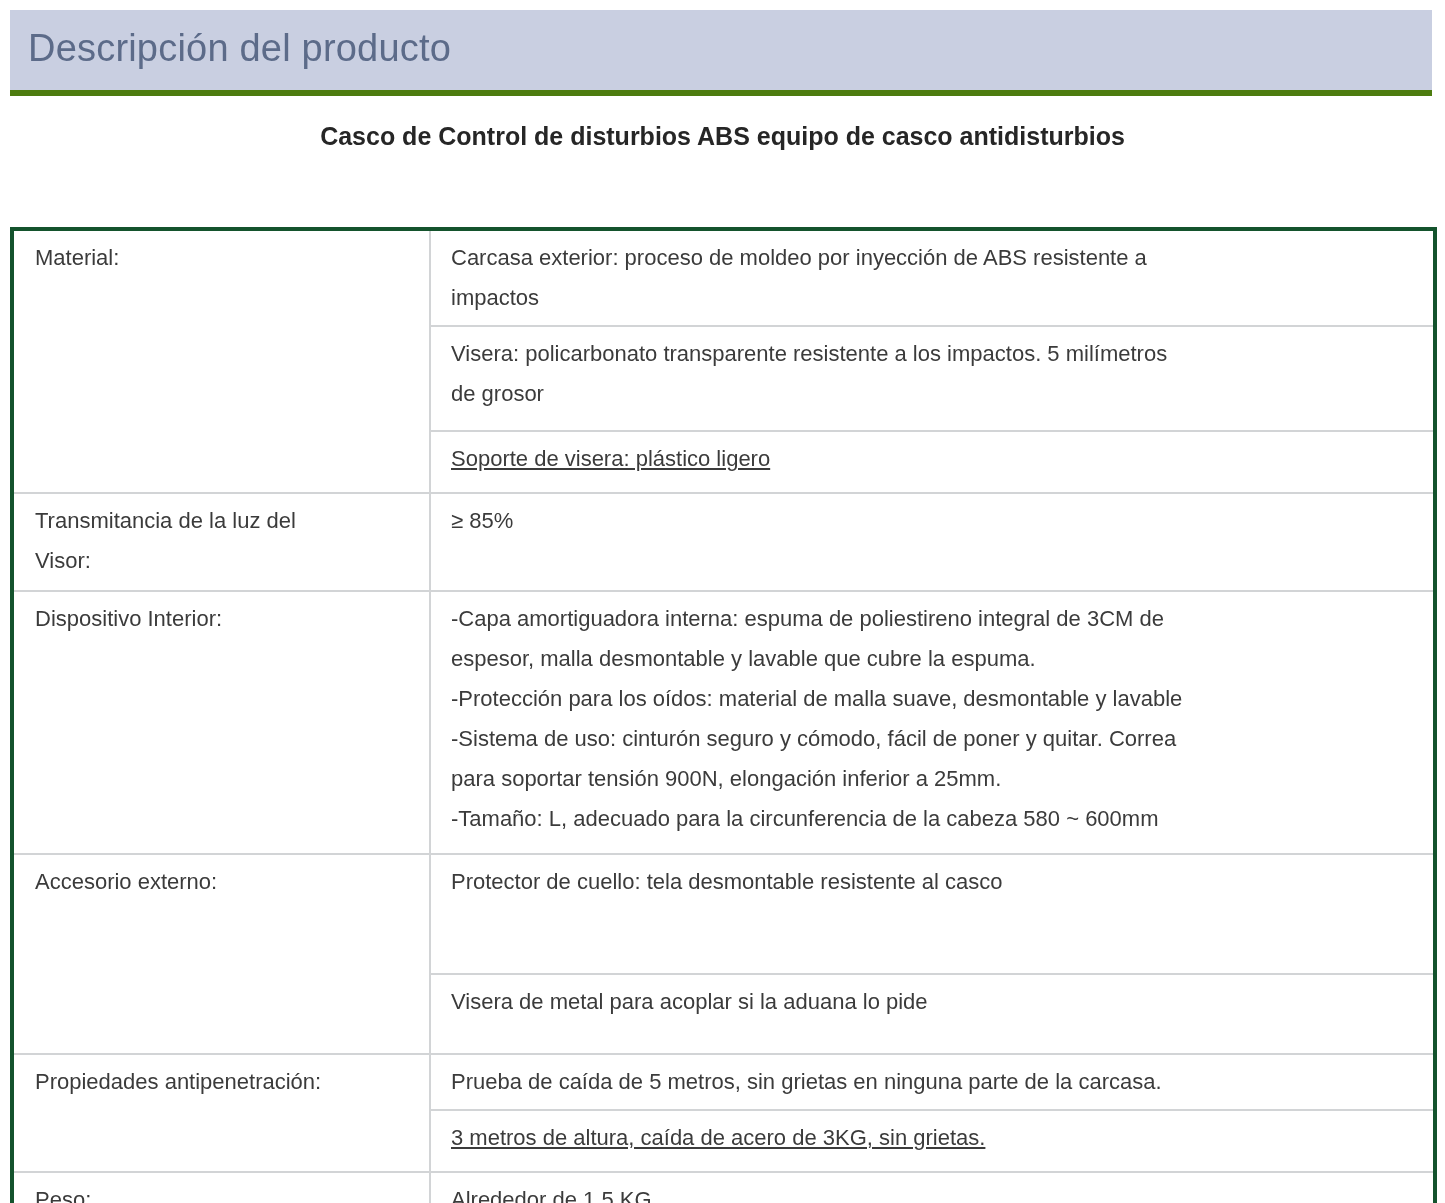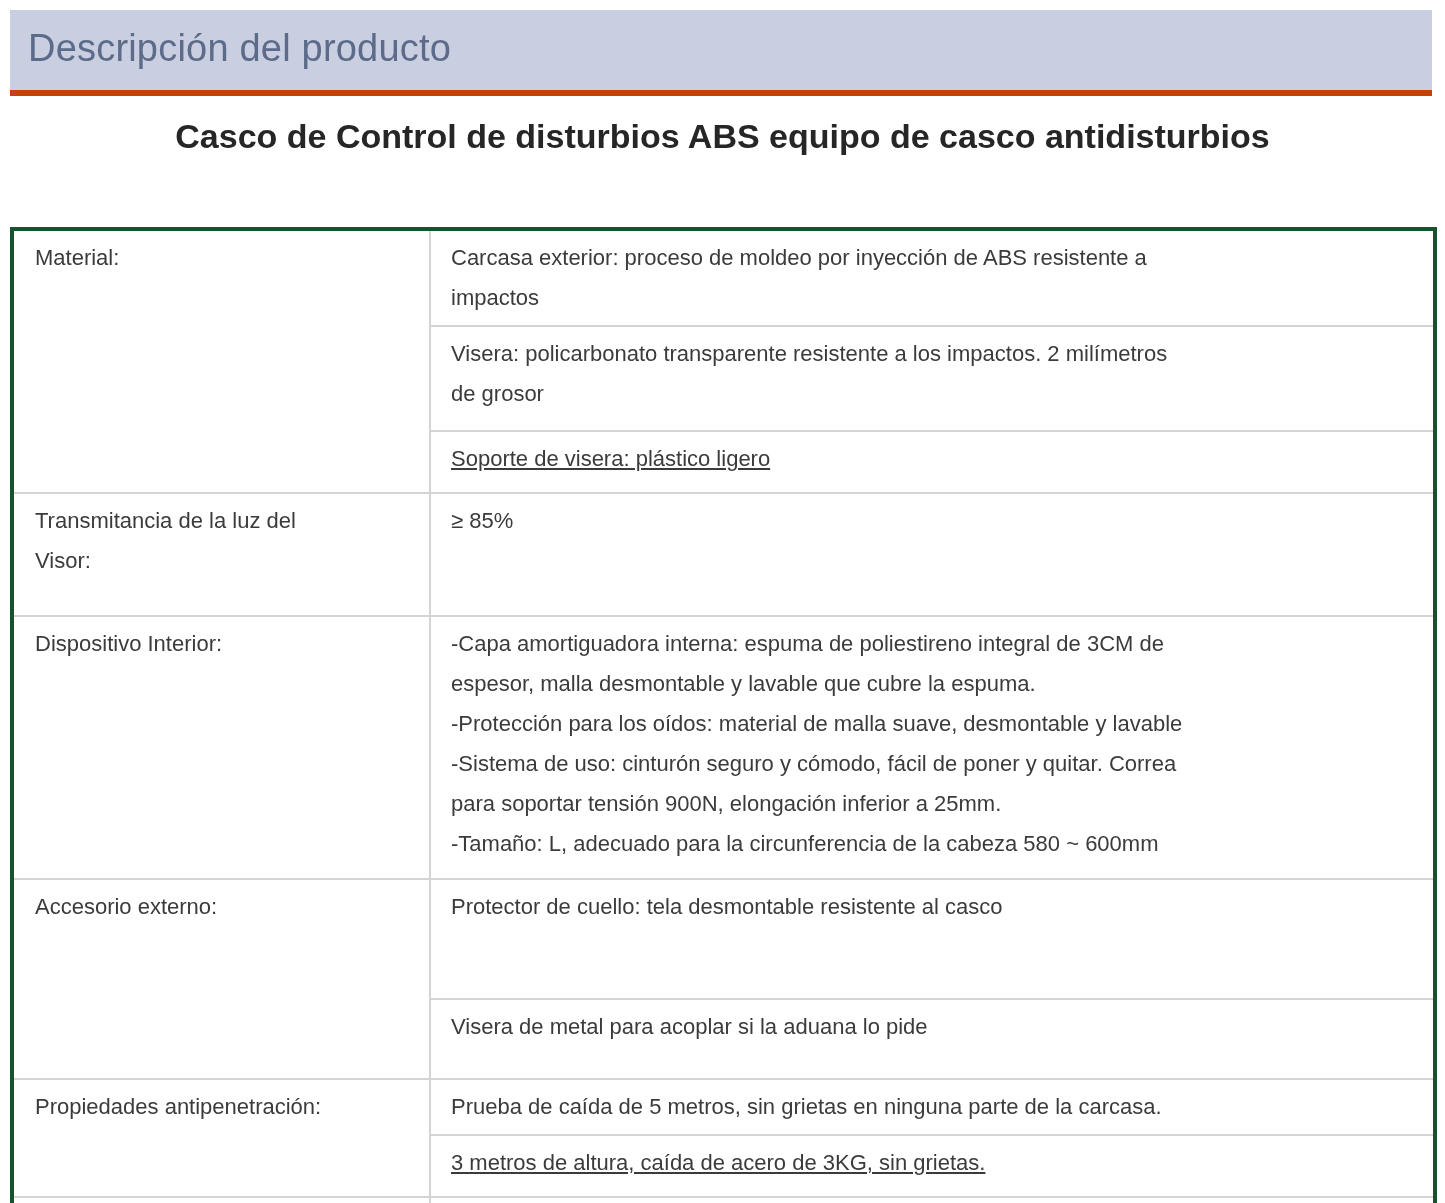--- a/index.html
+++ b/index.html
@@ -14,36 +14,36 @@
     width: 1445px;
     height: 1203px;
     background: #ffffff;
     overflow: hidden;
   }
 
   
   .section-banner {
     margin: 10px 13px 0 10px;
     background: #c9cfe1;
-    border-bottom: 6px solid #c2410c;
+    border-bottom: 6px solid #4d7c0f;
     padding: 15px 18px 19px 18px;
   }
   .section-banner .banner-title {
     font-size: 38px;
     line-height: 46px;
     font-weight: 400;
     color: #5c6b89;
     letter-spacing: 0.2px;
   }
 
   
   .product-title {
     margin: 25px 10px 0 10px;
     text-align: center;
-    font-size: 34px;
+    font-size: 25px;
     line-height: 30px;
     font-weight: 700;
     color: #262626;
   }
 
   
   .spec-table {
     margin: 76px 0 0 10px;
     width: 1423px;
     border-collapse: collapse;
@@ -60,21 +60,21 @@
     overflow: hidden;
   }
   .spec-table td.lbl { padding: 7px 16px 7px 21px; }
   .spec-table td.val { padding: 7px 24px 7px 20px; }
   .col-label { width: 418px; }
   .col-value { width: 1005px; }
 
   tr.h95  { height: 95px; }
   tr.h105 { height: 105px; }
   tr.h62  { height: 62px; text-decoration: underline; }
-  tr.h98  { height: 123px; }
+  tr.h98  { height: 98px; }
   tr.h263 { height: 263px; }
   tr.h96  { height: 120px; }
   tr.h68  { height: 80px; }
   tr.h53  { height: 53px; }
   tr.h60  { height: 72px; }
 </style>
 </head>
 <body>
 
 <div class="page">
@@ -91,21 +91,21 @@
         <col class="col-value">
       </colgroup>
     <tbody>
 
       <tr class="h95">
         <td class="lbl" rowspan="3">Material:</td>
         <td class="val">Carcasa exterior: proceso de moldeo por inyección de ABS resistente a
 impactos</td>
       </tr>
       <tr class="h105">
-        <td class="val">Visera: policarbonato transparente resistente a los impactos. 2 milímetros
+        <td class="val">Visera: policarbonato transparente resistente a los impactos. 5 milímetros
 de grosor</td>
       </tr>
       <tr class="h62">
         <td class="val">Soporte de visera: plástico ligero</td>
       </tr>
 
       <tr class="h98">
         <td class="lbl">Transmitancia de la luz del
 Visor:</td>
         <td class="val">≥ 85%</td>

